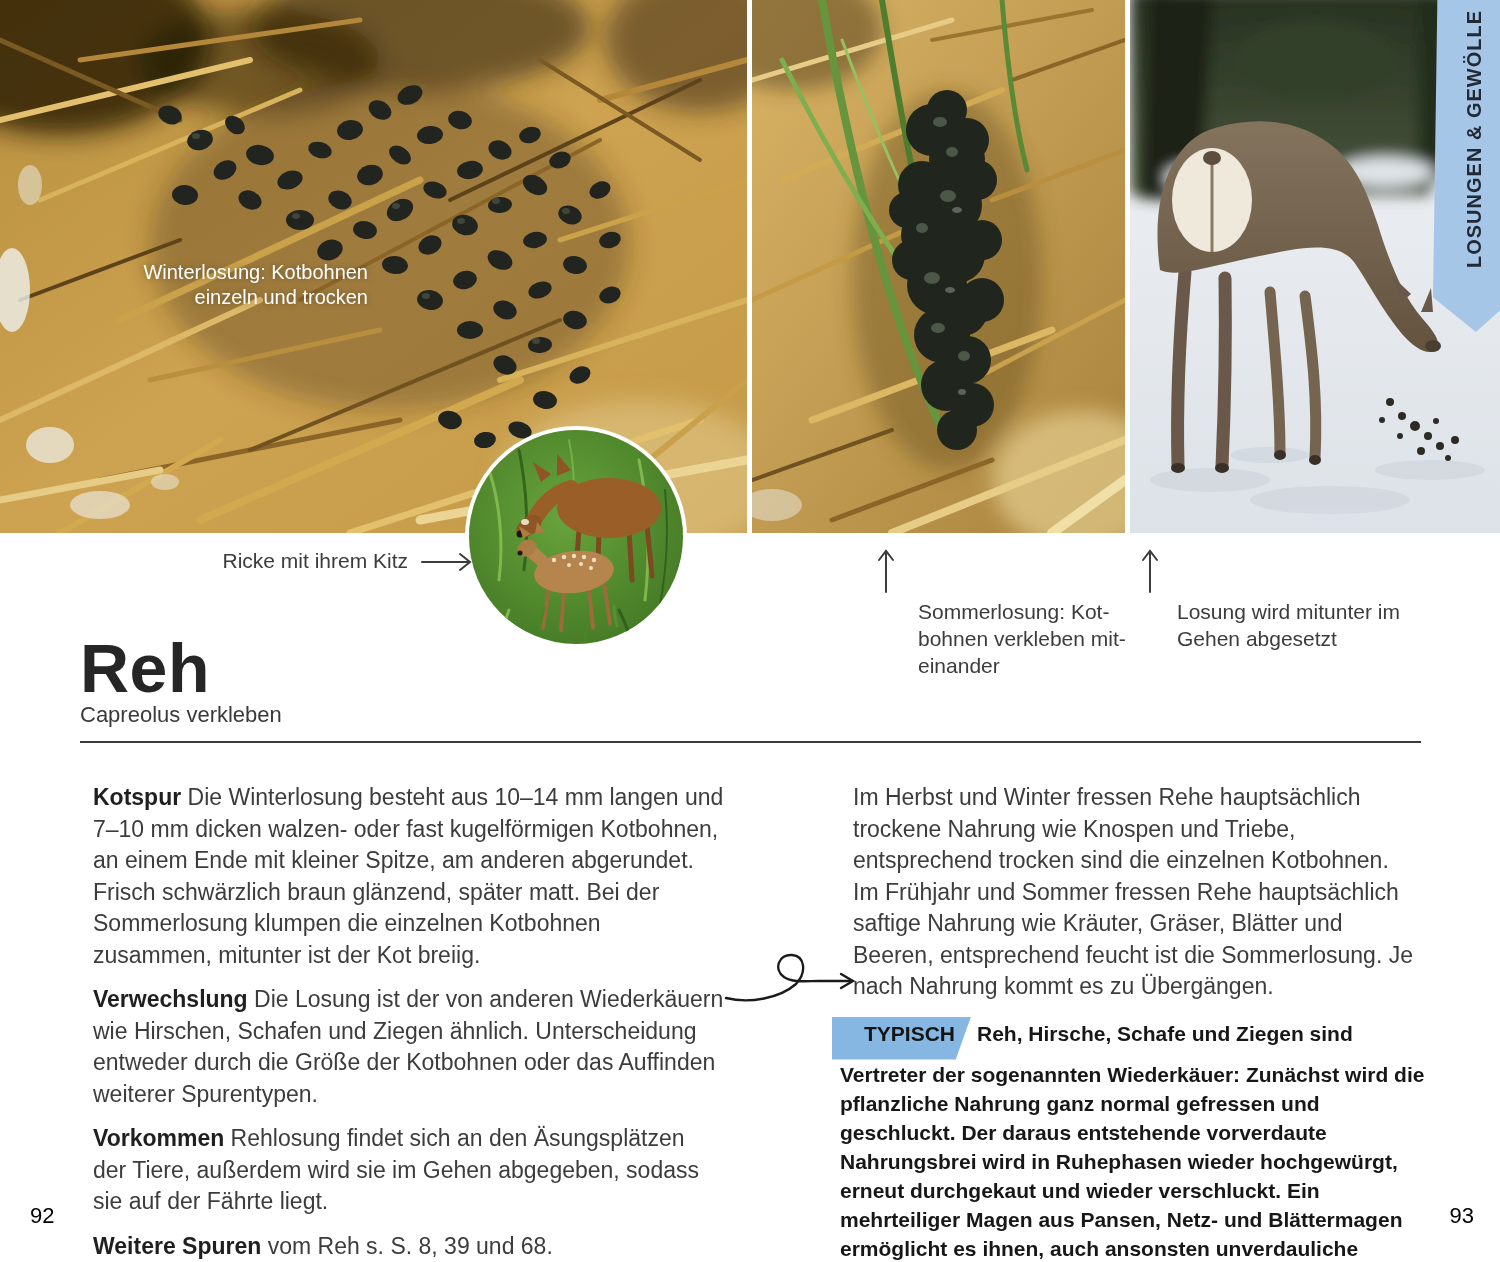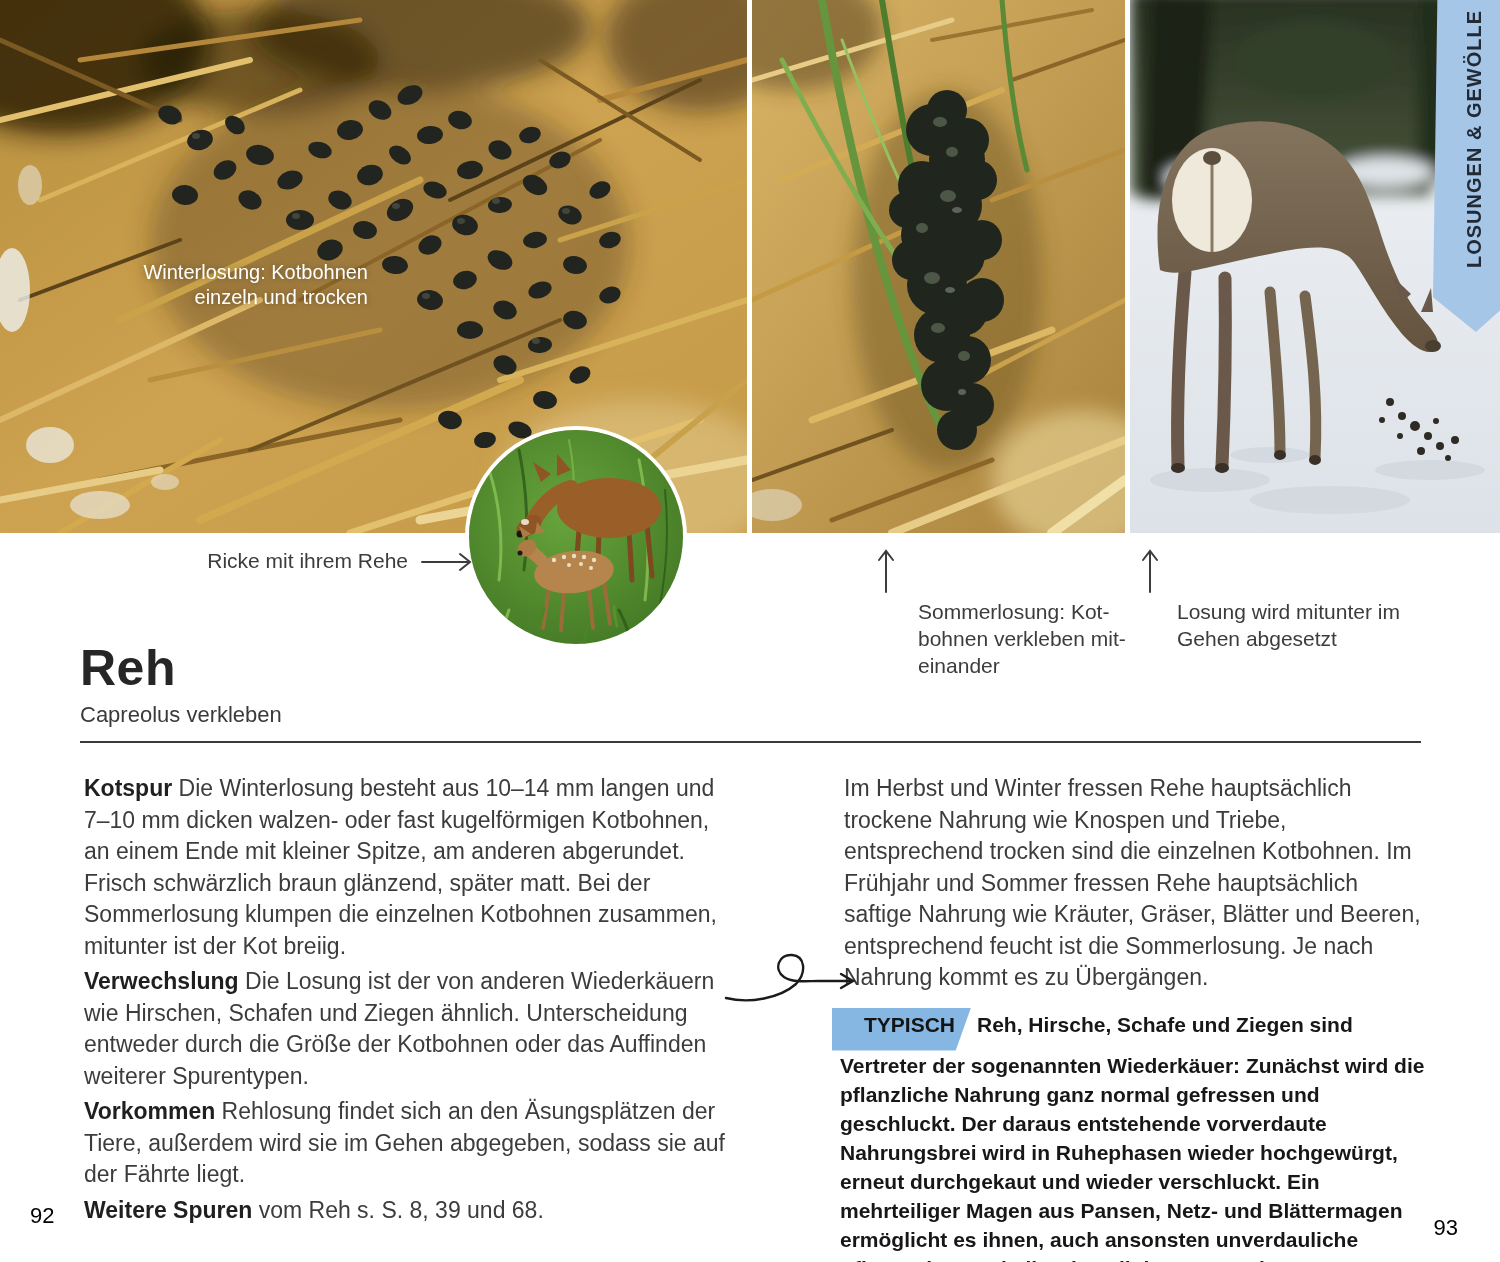--- a/index.html
+++ b/index.html
@@ -14,36 +14,36 @@
         clip-path:polygon(6.5% 0,100% 0,100% 93.5%,64% 100%,0 89.5%);}
   .section-tab span{position:absolute;top:10px;right:14px;writing-mode:vertical-rl;transform:rotate(180deg);
         font-weight:700;font-size:20px;letter-spacing:1px;color:#222a36;}
   .circle-inset{position:absolute;left:469px;top:430px;width:214px;height:214px;border-radius:50%;
         overflow:hidden;border:4px solid #ffffff;box-sizing:content-box;margin-left:-4px;margin-top:-4px;}
   .caption{position:absolute;font-size:21px;line-height:27px;color:#3c3c3c;white-space:pre-line;margin-top:48px;}
   .cap-arrow-up{position:absolute;width:16px;height:46px;}
   .inset-caption-row{position:absolute;left:120px;top:549px;width:288px;text-align:right;
         font-size:21px;color:#3c3c3c;}
   .right-arrow{position:absolute;left:420px;top:551px;}
-  .title{position:absolute;left:80px;top:642px;font-size:50px;line-height:52px;font-weight:700;color:#262626;letter-spacing:.5px;}
+  .title{position:absolute;left:80px;top:642px;font-size:68px;line-height:52px;font-weight:700;color:#262626;letter-spacing:.5px;}
   .subtitle{position:absolute;left:80px;top:702px;font-size:22px;color:#3a3a3a;}
   .rule{position:absolute;left:80px;top:741px;width:1341px;height:2px;background:#3a3a3a;}
   .col{position:absolute;top:769px;font-size:23px;line-height:31.5px;color:#3c3c3c;hyphens:manual;}
-  .col p{margin:4px;}
+  .col p{margin:13px;}
   .col b{color:#1f1f1f;}
   .col-left{left:80px;width:657px;}
   .col-right{left:840px;width:592px;}
   .typisch-block{position:relative;margin-top:14px;font-weight:700;font-size:21px;line-height:29px;color:#171717;}
   .typisch-label{display:inline-block;background:#85b7e2;color:#141414;font-weight:700;
         padding:2px 16px 12px 32px;margin:0 6px 0 -8px;
         clip-path:polygon(0 0,100% 0,89% 100%,0 100%);}
   .squiggle{position:absolute;left:722px;top:944px;z-index:3;}
   .pagenum{position:absolute;top:1203px;font-size:22px;color:#000000;}
   .pagenum-left{left:30px;}
-  .pagenum-right{right:42px;margin-top:12px;}
+  .pagenum-right{right:26px;}
 </style>
 </head>
 <body>
 
 <div class="page">
 
   <div class="photo" style="left:0;width:747px;">
     <svg width="747" height="533" viewBox="0 0 747 533">
       <defs>
         <linearGradient id="straw1" x1="0" y1="0" x2="1" y2="1">
@@ -379,21 +379,21 @@
         </g>
       </g>
       <g stroke-linecap="round" fill="none" opacity=".9">
         <path d="M70 200 C72 190 74 184 75 178" stroke="#4c8526" stroke-width="3"></path>
         <path d="M148 196 C146 188 145 182 145 176" stroke="#58942c" stroke-width="3"></path>
       </g>
     </svg>
   </div>
 
   <div class="inset-caption-row">
-    <span>Ricke mit ihrem Rehe</span>
+    <span>Ricke mit ihrem Kitz</span>
   </div>
   <svg class="right-arrow" width="56" height="22" viewBox="0 0 56 22">
     <g stroke="#3c3c3c" stroke-width="2" fill="none" stroke-linecap="round">
       <path d="M2 11 L48 11"></path>
         <path d="M40 3 L50 11 L40 19"></path>
     </g>
   </svg>
 
   <svg class="cap-arrow-up" style="left:878px;top:548px;" width="16" height="46" viewBox="0 0 16 46">
     <g stroke="#3c3c3c" stroke-width="2" fill="none" stroke-linecap="round">

